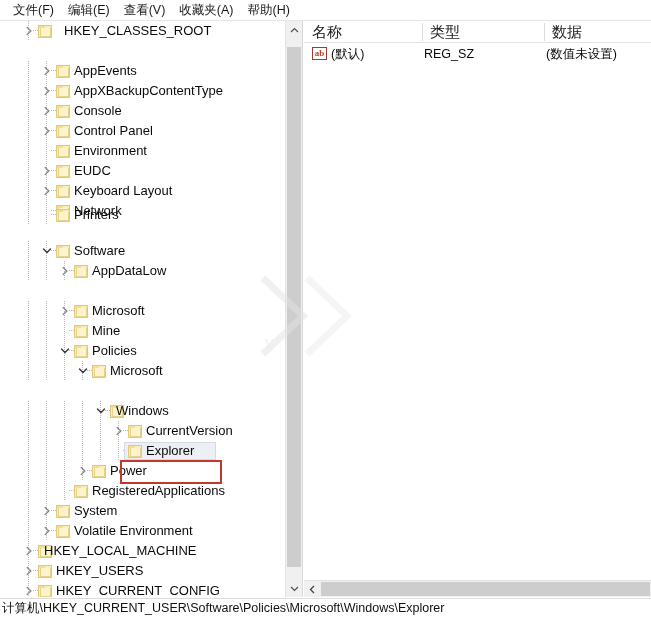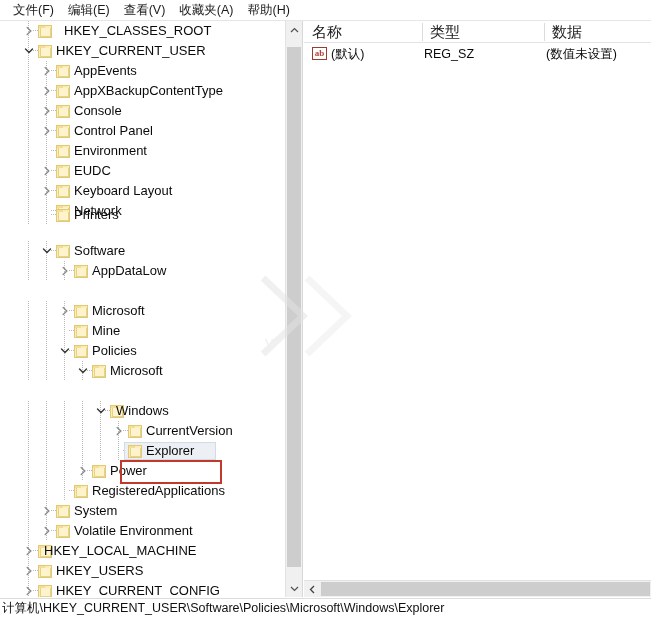--- a/index.html
+++ b/index.html
@@ -331,35 +331,20 @@
           <svg width="10" height="10" viewBox="0 0 10 10">
             <path d="M3.2 1.5 L6.8 5 L3.2 8.5" stroke="#8a8a8a" stroke-width="1.4" fill="none" stroke-linecap="round"></path>
           </svg>
         </span>
         <span class="folder" style="left: 38px;">
           <span class="back"></span>
           <span class="tab"></span>
           <span class="front"></span>
         </span>
         <span class="label" style="left: 64px;">HKEY_CLASSES_ROOT</span>
-      </div>
-      <div class="tree-row" style="top: 20px; position: absolute; left: 0px; width: 284px;">
-        <div class="guide" style="left: 28px;"></div>
-        <div class="tee" style="left: 33px; width: 7px;"></div>
-        <span class="chev" style="left: 24px;">
-          <svg width="10" height="10" viewBox="0 0 10 10">
-            <path d="M1.5 3 L5 6.6 L8.5 3" stroke="#3a3a3a" stroke-width="1.4" fill="none" stroke-linecap="round"></path>
-          </svg>
-        </span>
-        <span class="folder" style="left: 38px;">
-          <span class="back"></span>
-          <span class="tab"></span>
-          <span class="front"></span>
-        </span>
-        <span class="label" style="left: 56px;">HKEY_CURRENT_USER</span>
       </div>
       <div class="tree-row" style="top: 40px; position: absolute; left: 0px; width: 284px;">
         <div class="guide" style="left: 28px;"></div>
         <div class="guide" style="left: 46px;"></div>
         <div class="tee" style="left: 51px; width: 7px;"></div>
         <span class="chev" style="left: 42px;">
           <svg width="10" height="10" viewBox="0 0 10 10">
             <path d="M3.2 1.5 L6.8 5 L3.2 8.5" stroke="#8a8a8a" stroke-width="1.4" fill="none" stroke-linecap="round"></path>
           </svg>
         </span>

